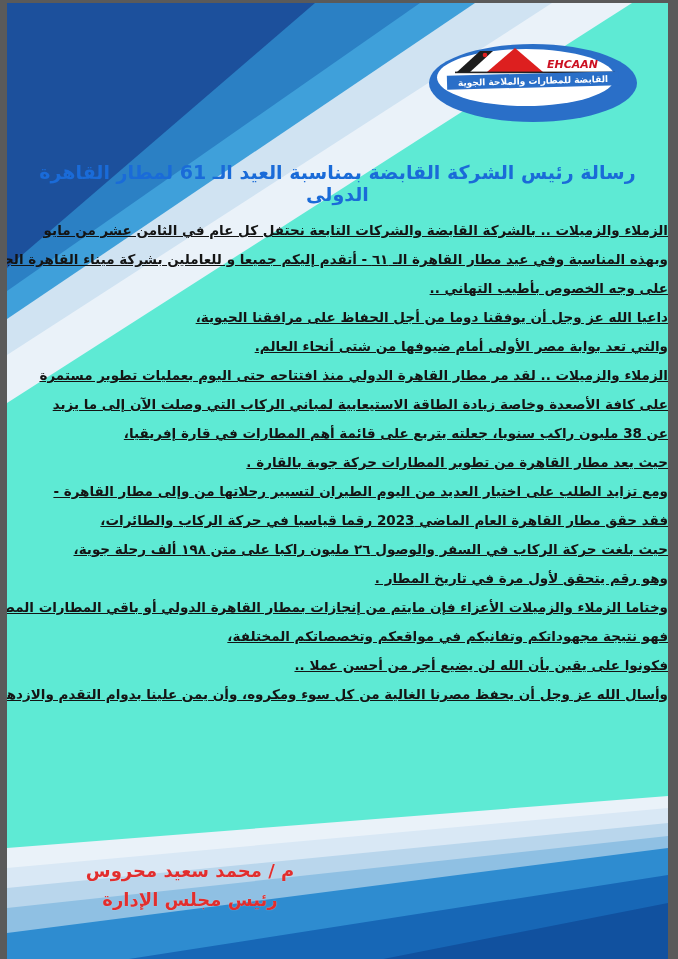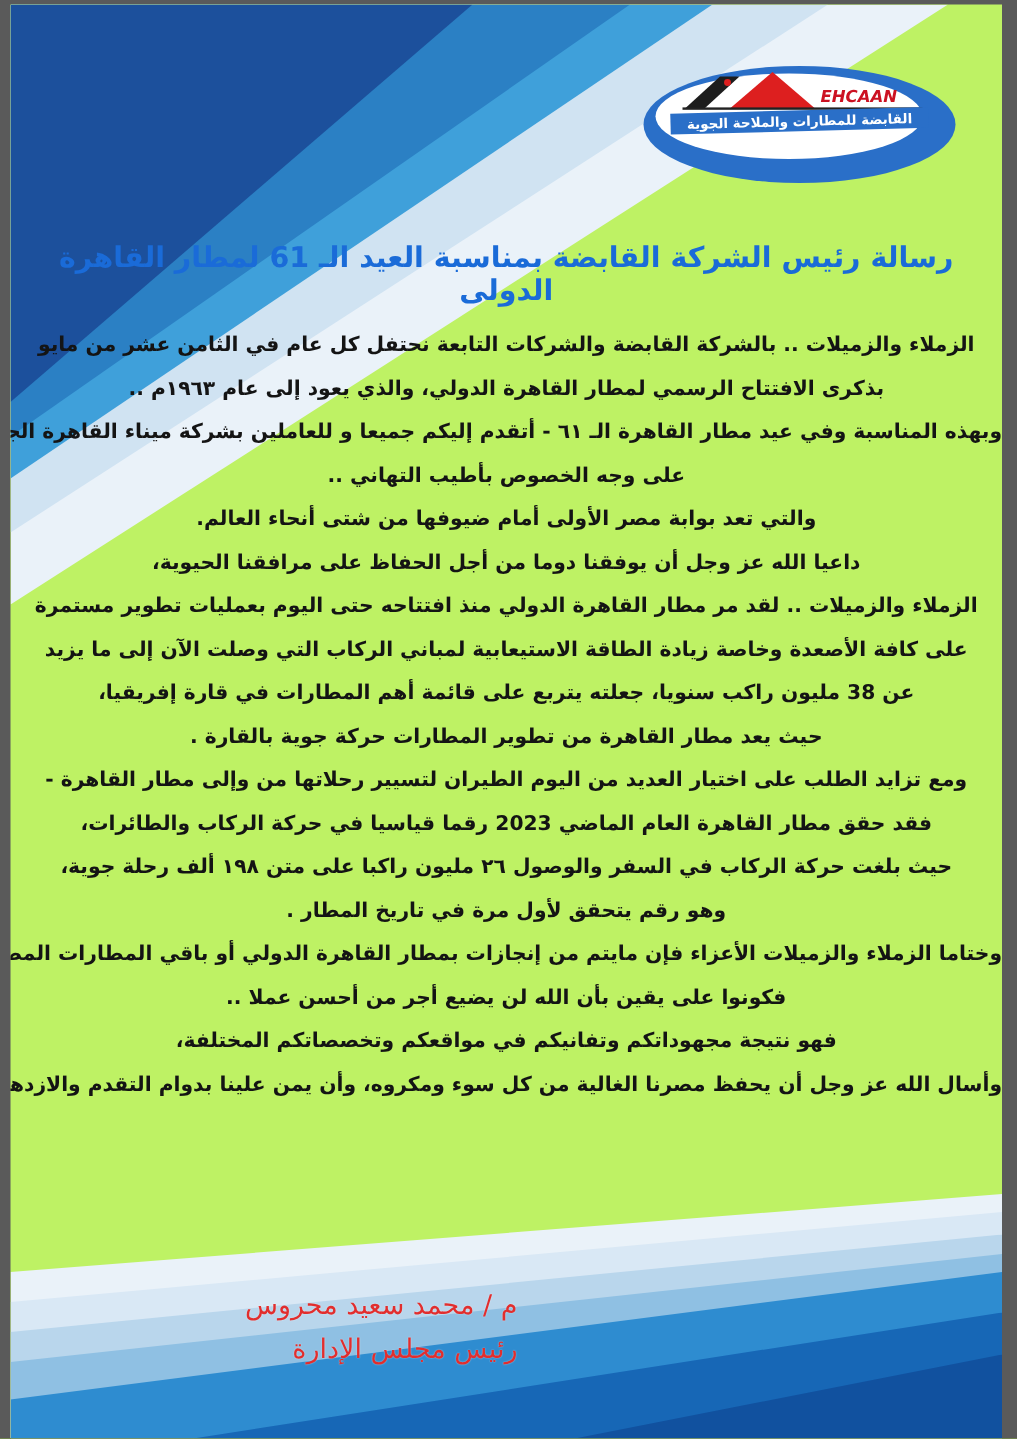--- a/index.html
+++ b/index.html
@@ -4,21 +4,21 @@
 <style>
   * { margin:0; padding:0; box-sizing:border-box; }
   body { font-family:"DejaVu Sans", sans-serif; background:#333; }
 
   .photo-frame{
     position:relative; width:678px; height:959px;
     background:#5a5a5a; overflow:hidden; margin:0 auto;
   }
   .page{
     position:absolute; left:7px; top:3px; width:661px; height:956px;
-    background:#bef264; overflow:hidden;
+    background:#5eead4; overflow:hidden;
   }
 
   
   .stripes-top{ position:absolute; left:0; top:0; width:645px; height:420px; }
   .stripes-top .band{ position:absolute; inset:0; }
   .t1{ background:#eaf2f9; clip-path:polygon(0 0, 625px 0, 0 400px); }
   .t2{ background:#d0e3f2; clip-path:polygon(0 0, 545px 0, 0 352px); }
   .t3{ background:#3fa0da; clip-path:polygon(0 0, 468px 0, 0 316px); }
   .t4{ background:#2b80c4; clip-path:polygon(0 0, 413px 0, 0 288px); }
   .t5{ background:#1c509c; clip-path:polygon(0 0, 308px 0, 0 265px); }
@@ -37,30 +37,30 @@
   .logo{ position:absolute; left:418px; top:39px; width:220px; height:84px; }
 
   
   .doc-title{
     position:absolute; top:158px; left:0; right:0;
     text-align:center; direction:rtl;
     color:#1a6bd8; font-size:19px; font-weight:700;
   }
   .doc-body{
     position:absolute; top:213px; left:0; right:0;
-    direction:rtl; text-align:center;
-    color:#141414; font-size:13.5px; font-weight:700;
+    direction:rtl; text-align:right;
+    color:#141414; font-size:13.5px; font-weight:700;text-decoration:underline;
   }
   .doc-body .line{
     height:29px; line-height:29px; white-space:nowrap;
   }
   .signature{
     position:absolute; left:28px; top:853px; width:310px;
-    direction:rtl; text-align:right;
-    color:#e12e2e; font-size:18px; font-weight:400; line-height:29px;
+    direction:rtl; text-align:center;
+    color:#e12e2e; font-size:18px; font-weight:700; line-height:29px;
     text-shadow:0 0 1px rgba(255,255,255,.6);
   }
 </style>
 </head>
 <body>
 
 <div class="photo-frame">
   <div class="page">
 
     <div class="stripes-top">
@@ -94,36 +94,35 @@
           <rect x="22" y="31.5" width="172" height="14" fill="#2a6fc8"></rect>
           <text x="108" y="42" font-size="9" font-weight="bold" text-anchor="middle" font-family="DejaVu Sans, sans-serif" fill="#ffffff" direction="rtl">القابضة للمطارات والملاحة الجوية</text>
         </g>
       </svg>
     </div>
 
     <div class="doc-title">رسالة رئيس الشركة القابضة بمناسبة العيد الـ 61 لمطار القاهرة الدولى</div>
 
     <div class="doc-body">
       <div class="line">الزملاء والزميلات ..  بالشركة القابضة والشركات التابعة نحتفل كل عام في الثامن عشر من مايو</div>
-      <div class="line">بذكرى الافتتاح الرسمي لمطار القاهرة الدولي، والذي يعود إلى عام ١٩٦٣م ..</div>
       <div class="line">وبهذه المناسبة وفي عيد مطار القاهرة الـ ٦١ - أتقدم إليكم جميعا و للعاملين بشركة ميناء القاهرة الجوي</div>
       <div class="line">على وجه الخصوص بأطيب التهاني ..</div>
+      <div class="line">داعيا الله عز وجل أن يوفقنا دوما من أجل الحفاظ على مرافقنا الحيوية،</div>
       <div class="line">والتي تعد بوابة مصر الأولى أمام ضيوفها من شتى أنحاء العالم.</div>
-      <div class="line">داعيا الله عز وجل أن يوفقنا دوما من أجل الحفاظ على مرافقنا الحيوية،</div>
       <div class="line">الزملاء والزميلات .. لقد مر مطار القاهرة الدولي منذ افتتاحه حتى اليوم بعمليات تطوير مستمرة</div>
       <div class="line">على كافة الأصعدة وخاصة زيادة الطاقة الاستيعابية لمباني الركاب التي وصلت الآن إلى ما يزيد</div>
       <div class="line">عن 38 مليون راكب سنويا، جعلته يتربع على قائمة أهم المطارات في قارة إفريقيا،</div>
       <div class="line">حيث يعد مطار القاهرة من تطوير المطارات حركة جوية بالقارة .</div>
       <div class="line">ومع تزايد الطلب على اختيار العديد من اليوم الطيران لتسيير رحلاتها من وإلى مطار القاهرة -</div>
       <div class="line">فقد حقق مطار القاهرة العام الماضي 2023 رقما قياسيا في حركة الركاب والطائرات،</div>
       <div class="line">حيث بلغت حركة الركاب في السفر والوصول ٢٦ مليون راكبا على متن ١٩٨ ألف رحلة جوية،</div>
       <div class="line">وهو رقم يتحقق لأول مرة في تاريخ المطار .</div>
       <div class="line">وختاما الزملاء والزميلات الأعزاء فإن مايتم من إنجازات بمطار القاهرة الدولي أو باقي المطارات المصرية</div>
+      <div class="line">فهو نتيجة مجهوداتكم وتفانيكم في مواقعكم وتخصصاتكم المختلفة،</div>
       <div class="line">فكونوا على يقين بأن الله لن يضيع أجر من أحسن عملا ..</div>
-      <div class="line">فهو نتيجة مجهوداتكم وتفانيكم في مواقعكم وتخصصاتكم المختلفة،</div>
       <div class="line">وأسال الله عز وجل أن يحفظ مصرنا الغالية من كل سوء ومكروه، وأن يمن علينا بدوام التقدم والازدهار ...</div>
     </div>
 
     <div class="signature">
       <div>م / محمد سعيد محروس</div>
       <div>رئيس مجلس الإدارة</div>
     </div>
 
   </div>
 </div>

